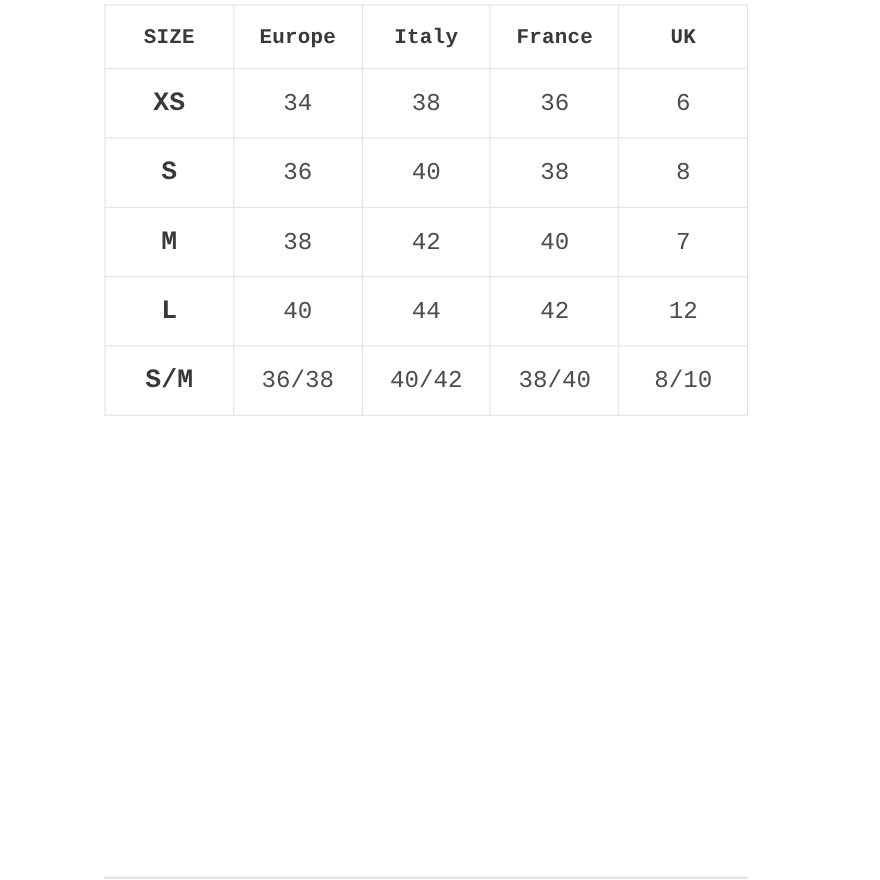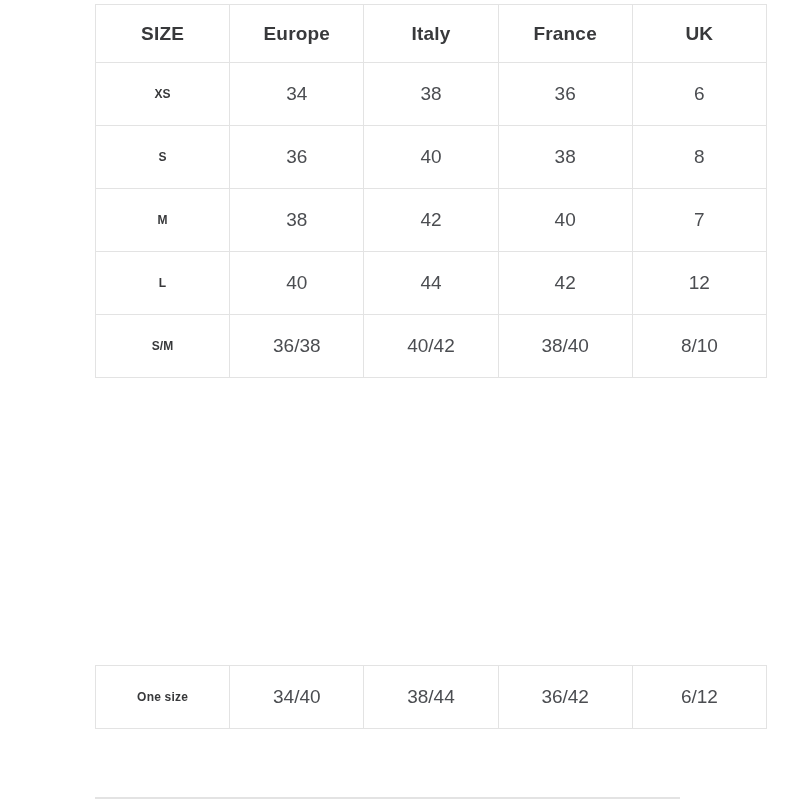--- a/index.html
+++ b/index.html
@@ -11,51 +11,52 @@
   .page {
     position: relative;
     width: 800px;
     height: 800px;
     background: var(--background, #ffffff);
     overflow: hidden;
   }
   table.size-table {
     position: absolute;
     left: 95px;
-    width: 672px;
+    width: 585px;
     border-collapse: collapse;
     table-layout: fixed;
     background: #ffffff;
+    font-family: Liberation Mono, monospace;
   }
   table.size-table.t1 { top: 4px; }
   table.size-table.t2 { top: 665px; }
   .size-table th,
   .size-table td {
     border: 1px solid var(--border, #e3e3e3);
     text-align: center;
     vertical-align: middle;
     padding: 0;
     background: #ffffff;
   }
   .size-table thead tr { height: 58px; }
   .size-table tbody tr { height: 63px; }
   .size-table th {
     font-size: 19px;
     font-weight: bold;
     color: var(--header-text, #38393b);
     letter-spacing: 0.2px;
   }
   td.size-cell {
-    font-size: 12px;
+    font-size: 24px;
     font-weight: bold;
     color: var(--header-text, #38393b);
     letter-spacing: 0.2px;
   }
   td.value-cell {
-    font-size: 19px;
+    font-size: 22px;
     font-weight: normal;
     color: var(--value-text, #4b4d51);
   }
   .bottom-strip {
     position: absolute;
     left: 95px;
     width: 585px;
     height: 2px;
     top: 797px;
     background: var(--border, #e3e3e3);
@@ -110,25 +111,18 @@
           <td class="value-cell">36/38</td>
           <td class="value-cell">40/42</td>
           <td class="value-cell">38/40</td>
           <td class="value-cell">8/10</td>
         </tr>
       </tbody>
   </table>
 
   <table class="size-table t2">
     <tbody>
-        <tr>
-          <td class="size-cell">One size</td>
-          <td class="value-cell">34/40</td>
-          <td class="value-cell">38/44</td>
-          <td class="value-cell">36/42</td>
-          <td class="value-cell">6/12</td>
-        </tr>
       </tbody>
   </table>
 
   <div class="bottom-strip"></div>
 
 </div>
 
 </body></html>

